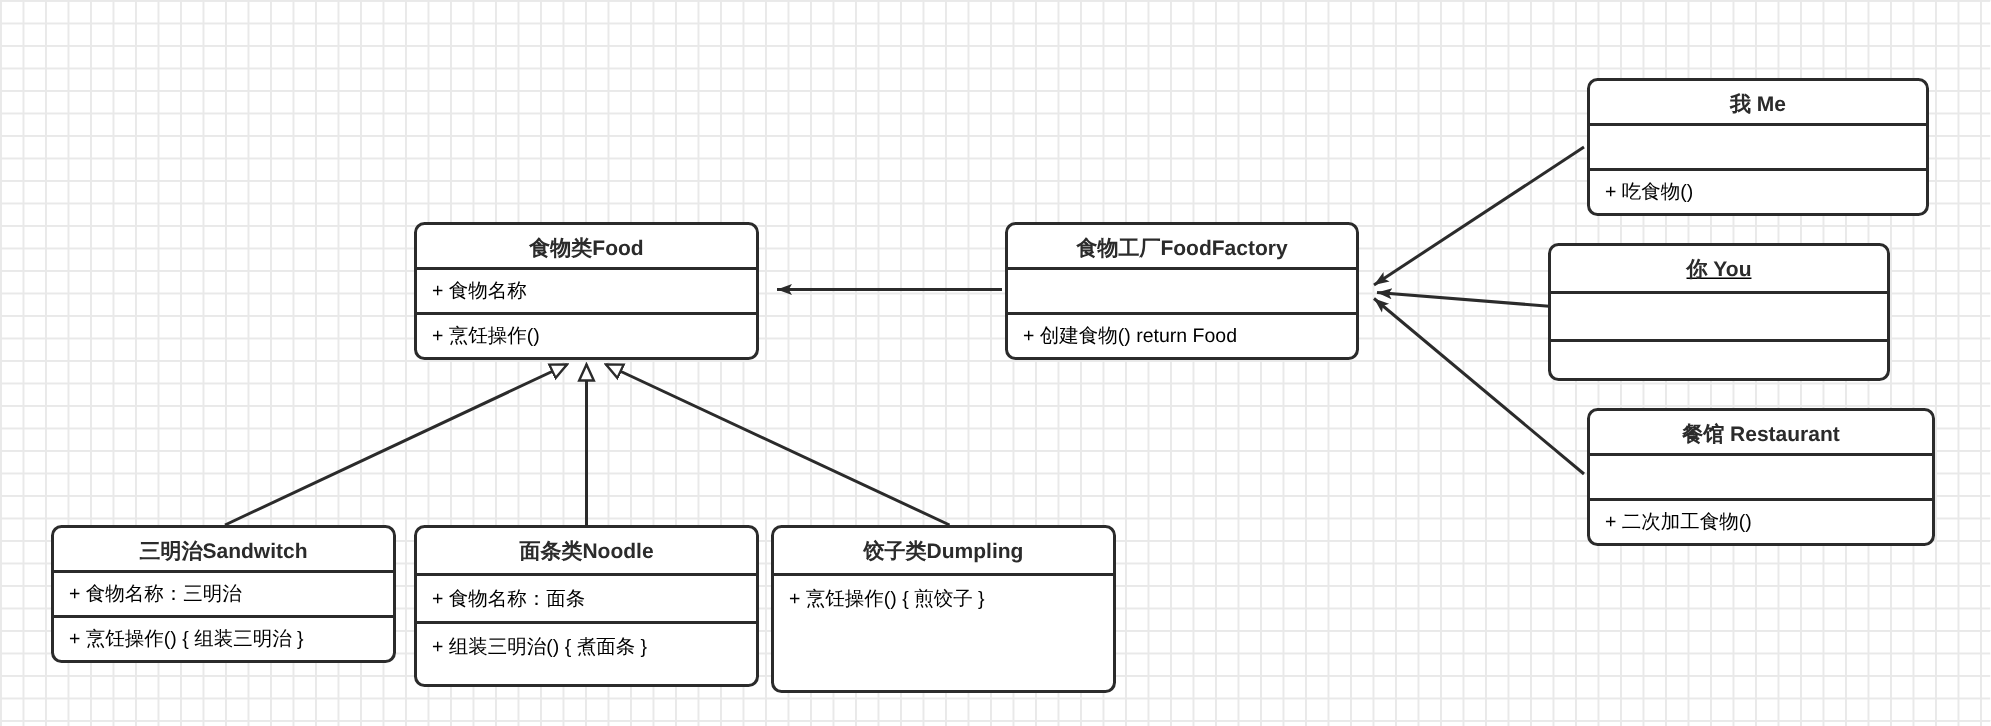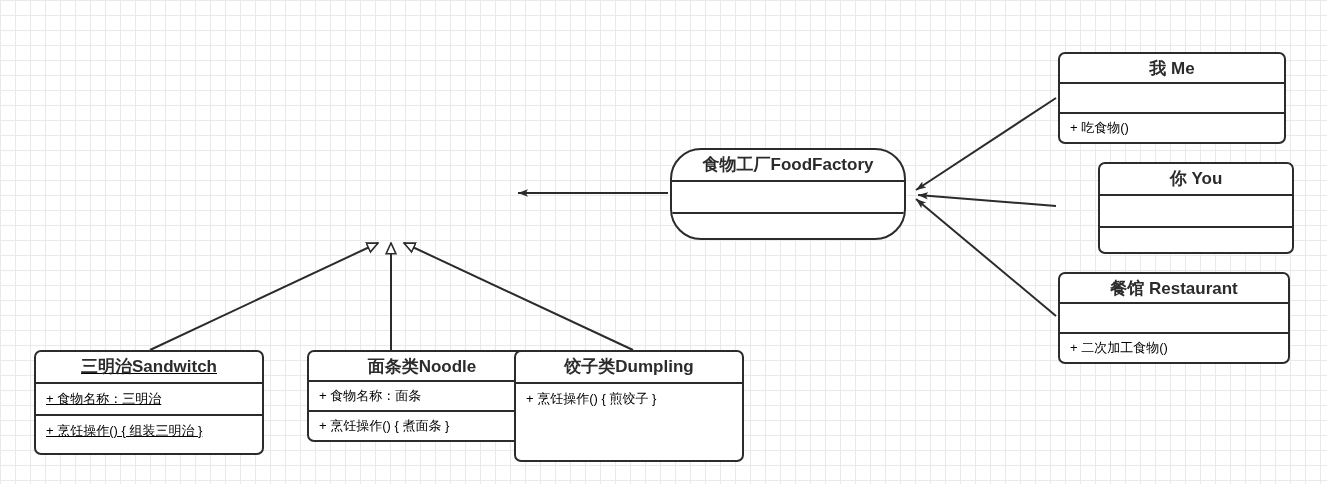--- a/index.html
+++ b/index.html
@@ -41,21 +41,21 @@
     border-radius: 7px;
     display: flex;
     flex-direction: column;
     overflow: hidden;
     z-index: 2;
   }
   .uml-name {
     height: 30px;
     line-height: 30px;
     text-align: center;
-    font-size: 17px;
+    font-size: 14px;
     font-weight: bold;
     color: #2b2b2b;
     border-bottom: 2px solid #2b2b2b;
     white-space: nowrap;
     overflow: hidden;
   }
   .uml-attrs {
     height: 30px;
     border-bottom: 2px solid #2b2b2b;
     display: flex;
@@ -116,72 +116,84 @@
       <line x1="1056" y1="98" x2="916" y2="190" stroke="#2b2b2b" stroke-width="2" marker-end="url(#solid-arrow)"></line>
     </g>
     <g>
       <line x1="1056" y1="206" x2="918" y2="195" stroke="#2b2b2b" stroke-width="2" marker-end="url(#solid-arrow)"></line>
     </g>
     <g>
       <line x1="1056" y1="316" x2="916" y2="199" stroke="#2b2b2b" stroke-width="2" marker-end="url(#solid-arrow)"></line>
     </g>
   </svg>
 
-
-  <div class="uml-class" style="left:670px; top:148px; width:236px; height:92px;border-radius:31px;">
+  <div class="uml-class" style="left:276px; top:148px; width:230px; height:92px;">
+    <div class="uml-name">食物类Food</div>
+    <div class="uml-attrs">
+      <div class="uml-row">+ 食物名称</div>
+    </div>
+    <div class="uml-ops">
+      <div class="uml-row">+ 烹饪操作()</div>
+    </div>
+  </div>
+
+  <div class="uml-class" style="left:670px; top:148px; width:236px; height:92px;">
     <div class="uml-name">食物工厂FoodFactory</div>
     <div class="uml-attrs">
       <div class="uml-row empty"></div>
+    </div>
+    <div class="uml-ops">
+      <div class="uml-row">+ 创建食物() return Food</div>
     </div>
   </div>
 
   <div class="uml-class" style="left:1058px; top:52px; width:228px; height:92px;">
     <div class="uml-name">我 Me</div>
     <div class="uml-attrs">
       <div class="uml-row empty"></div>
     </div>
     <div class="uml-ops">
       <div class="uml-row">+ 吃食物()</div>
     </div>
   </div>
 
-  <div class="uml-class" style="left:1098px; top:162px; width:196px; height:92px;">
+  <div class="uml-class" style="left:1032px; top:162px; width:228px; height:92px;text-decoration:underline;">
     <div class="uml-name">你 You</div>
     <div class="uml-attrs">
       <div class="uml-row empty"></div>
     </div>
   </div>
 
   <div class="uml-class" style="left:1058px; top:272px; width:232px; height:92px;">
     <div class="uml-name">餐馆 Restaurant</div>
     <div class="uml-attrs">
       <div class="uml-row empty"></div>
     </div>
     <div class="uml-ops">
       <div class="uml-row">+ 二次加工食物()</div>
     </div>
   </div>
 
-  <div class="uml-class" style="left:34px; top:350px; width:230px; height:105px;text-decoration:underline;">
+  <div class="uml-class" style="left:34px; top:350px; width:230px; height:92px;">
     <div class="uml-name">三明治Sandwitch</div>
     <div class="uml-attrs">
       <div class="uml-row">+ 食物名称：三明治</div>
     </div>
     <div class="uml-ops">
       <div class="uml-row">+ 烹饪操作() { 组装三明治 }</div>
     </div>
   </div>
 
-  <div class="uml-class" style="left:276px; top:350px; width:230px; height:92px;margin-left:31px;">
+  <div class="uml-class" style="left:276px; top:350px; width:230px; height:108px;">
     <div class="uml-name">面条类Noodle</div>
     <div class="uml-attrs">
       <div class="uml-row">+ 食物名称：面条</div>
     </div>
     <div class="uml-ops">
-      <div class="uml-row">+ 烹饪操作() { 煮面条 }</div>
+      <div class="uml-row">+ 组装三明治() { 煮面条 }</div>
     </div>
   </div>
 
   <div class="uml-class" style="left:514px; top:350px; width:230px; height:112px;">
     <div class="uml-name">饺子类Dumpling</div>
     <div class="uml-ops">
       <div class="uml-row">+ 烹饪操作() { 煎饺子 }</div>
     </div>
   </div>
 

